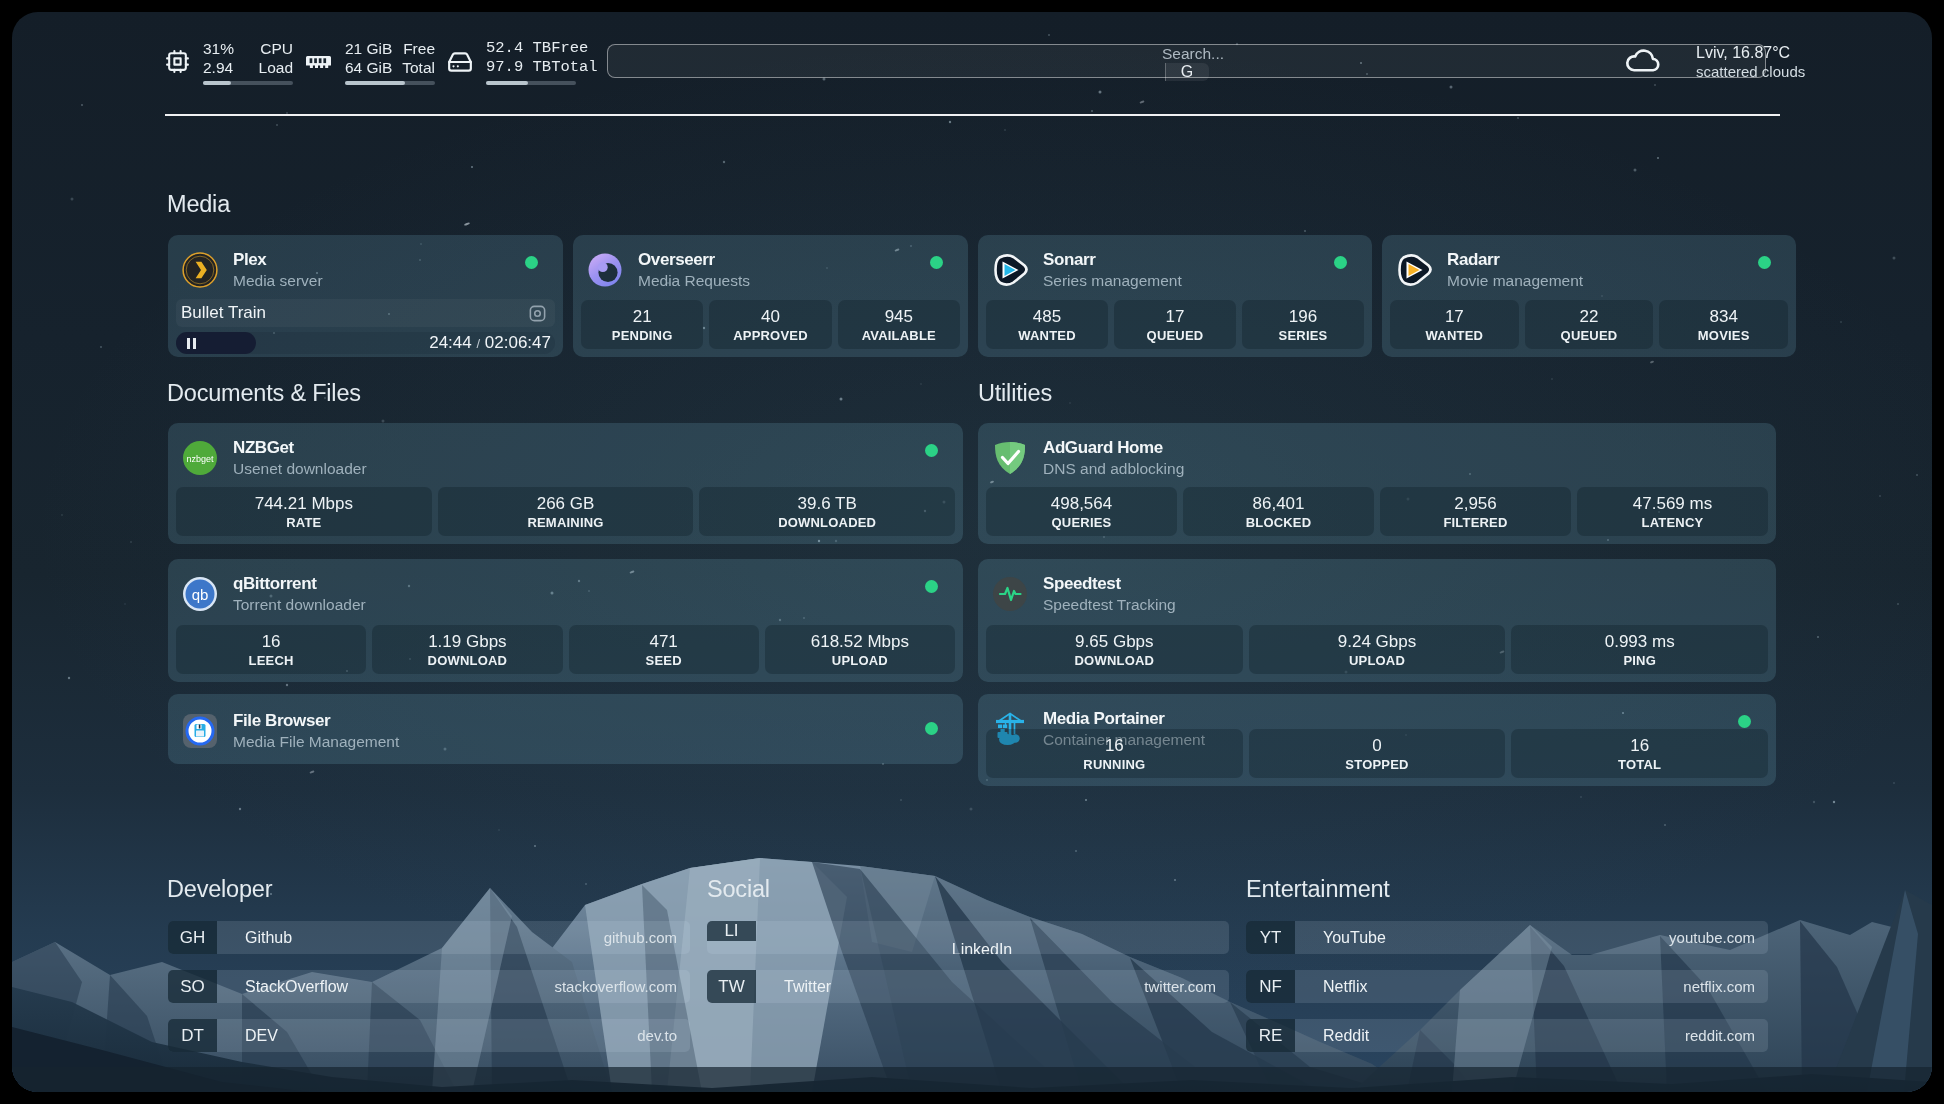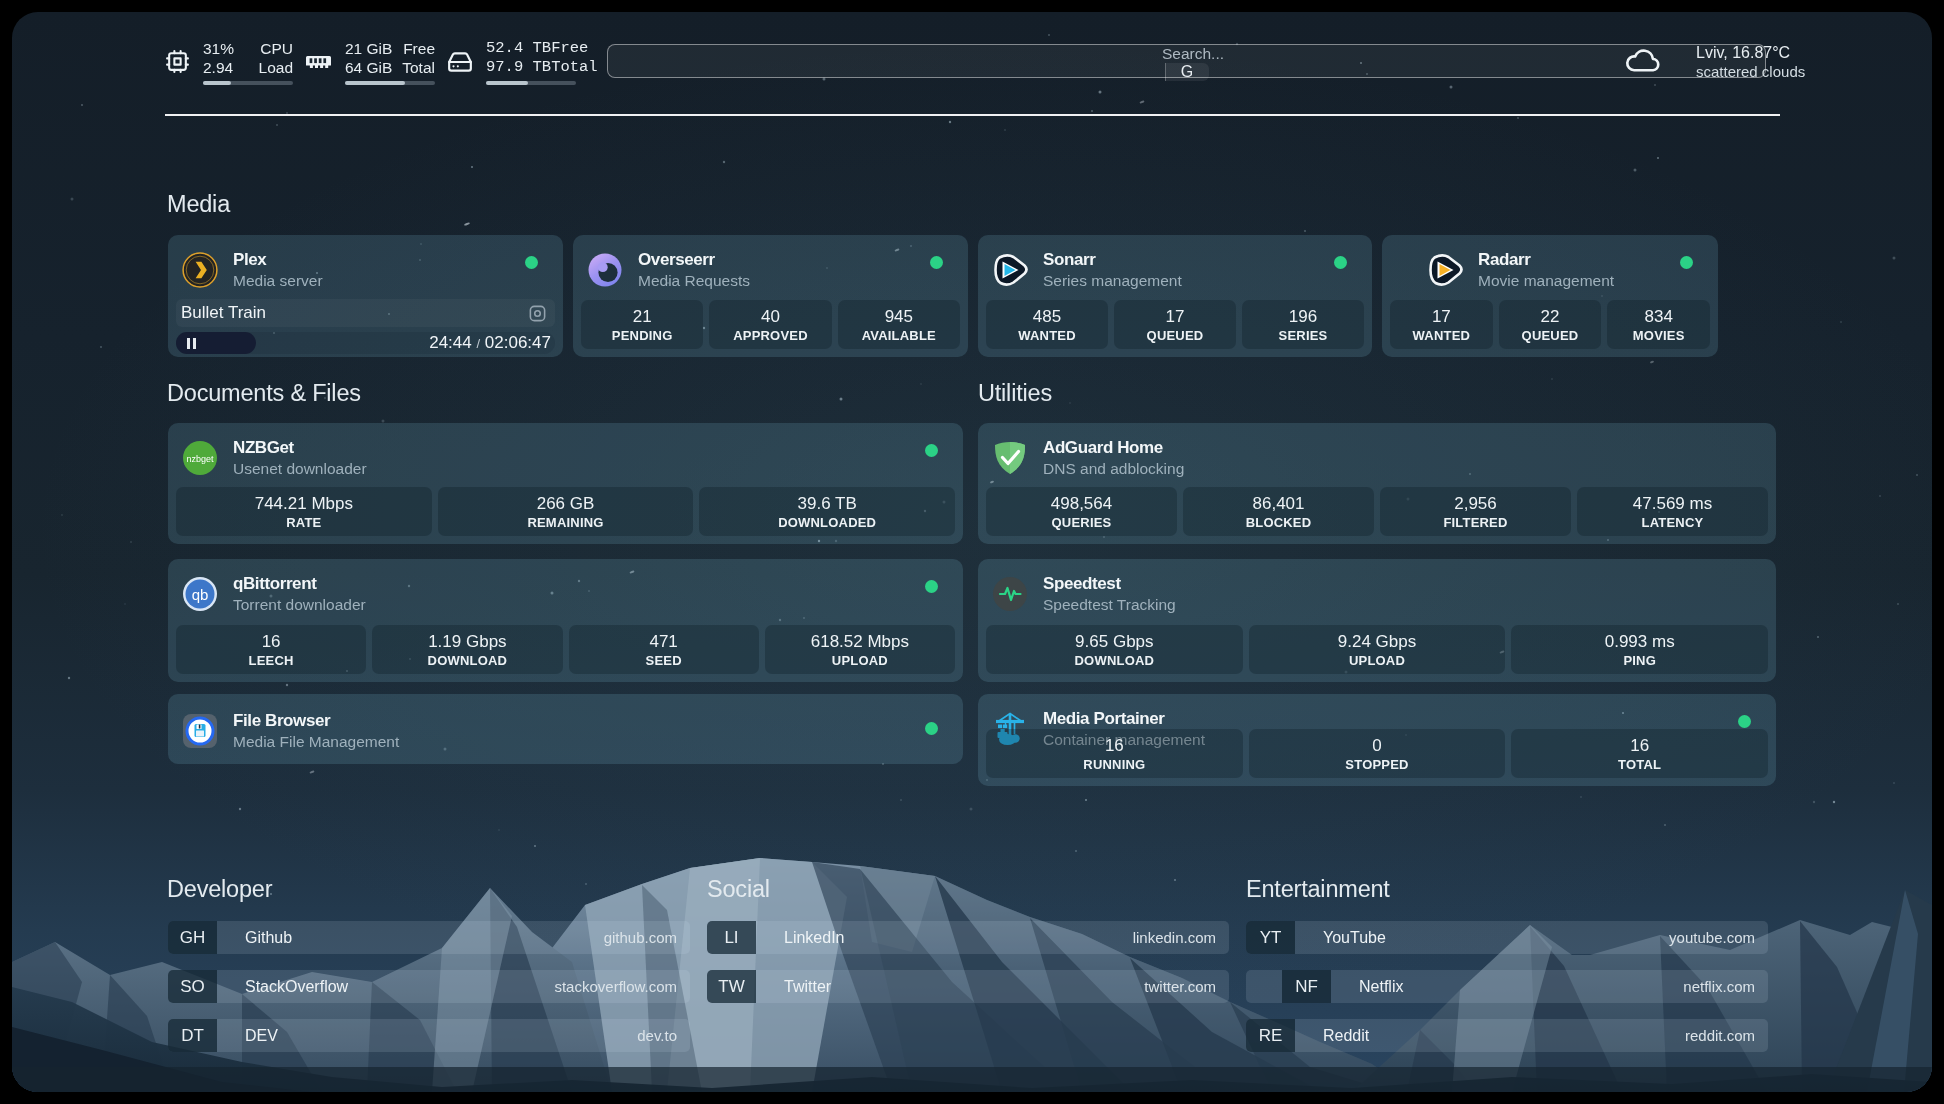--- a/index.html
+++ b/index.html
@@ -399,21 +399,21 @@
             <span class="sval">17</span>
             <span class="slab">QUEUED</span>
           </div>
         <div class="stat">
             <span class="sval">196</span>
             <span class="slab">SERIES</span>
           </div>
       </div>
     </div>
 
-    <div class="card" style="left:1370px; top:223px; width:336px; height:122px;padding-left:31px;">
+    <div class="card" style="left:1370px; top:223px; width:414px; height:122px;">
       <div class="chead">
         <svg class="cicon" viewBox="0 0 36 36">
           <path d="M7.5 5.5 Q15 1.5 21.5 5 L32.5 13.5 Q36.5 17.5 32.5 21.5 L21.5 30.5 Q15 34.5 8.5 31 Q3.5 27.5 3.5 18 Q3.5 8.5 7.5 5.5 Z" fill="#0c1826" stroke="#f2f5f7" stroke-width="2.6"></path>
           <path d="M10.5 9.5 L26.5 18 L10.5 26.5 Z" fill="#ffffff"></path>
           <path d="M12.5 12 L23.5 18 L12.5 24 Z" fill="#f7b126"></path>
         </svg>
         <div class="ctxt">
           <div class="ctitle">Radarr</div>
           <div class="csub">Movie management</div>
         </div>
@@ -628,37 +628,37 @@
       <span class="bmab">SO</span>
         <span class="bmname">StackOverflow</span>
         <span class="bmurl">stackoverflow.com</span>
     </div>
     <div class="bmrow" style="left:156px; top:1007px; width:522px;">
       <span class="bmab">DT</span>
         <span class="bmname">DEV</span>
         <span class="bmurl">dev.to</span>
     </div>
 
-    <div class="bmrow" style="left:695px; top:909px; width:522px;">
+    <div class="bmrow" style="left:695px; top:909px; width:522px;flex-direction:column;">
       <span class="bmab">LI</span>
         <span class="bmname">LinkedIn</span>
         <span class="bmurl">linkedin.com</span>
     </div>
     <div class="bmrow" style="left:695px; top:958px; width:522px;">
       <span class="bmab">TW</span>
         <span class="bmname">Twitter</span>
         <span class="bmurl">twitter.com</span>
     </div>
 
     <div class="bmrow" style="left:1234px; top:909px; width:522px;">
       <span class="bmab">YT</span>
         <span class="bmname">YouTube</span>
         <span class="bmurl">youtube.com</span>
     </div>
-    <div class="bmrow" style="left:1234px; top:958px; width:522px;padding-left:36px;">
+    <div class="bmrow" style="left:1234px; top:958px; width:522px;">
       <span class="bmab">NF</span>
         <span class="bmname">Netflix</span>
         <span class="bmurl">netflix.com</span>
     </div>
     <div class="bmrow" style="left:1234px; top:1007px; width:522px;">
       <span class="bmab">RE</span>
         <span class="bmname">Reddit</span>
         <span class="bmurl">reddit.com</span>
     </div>
   </div>

